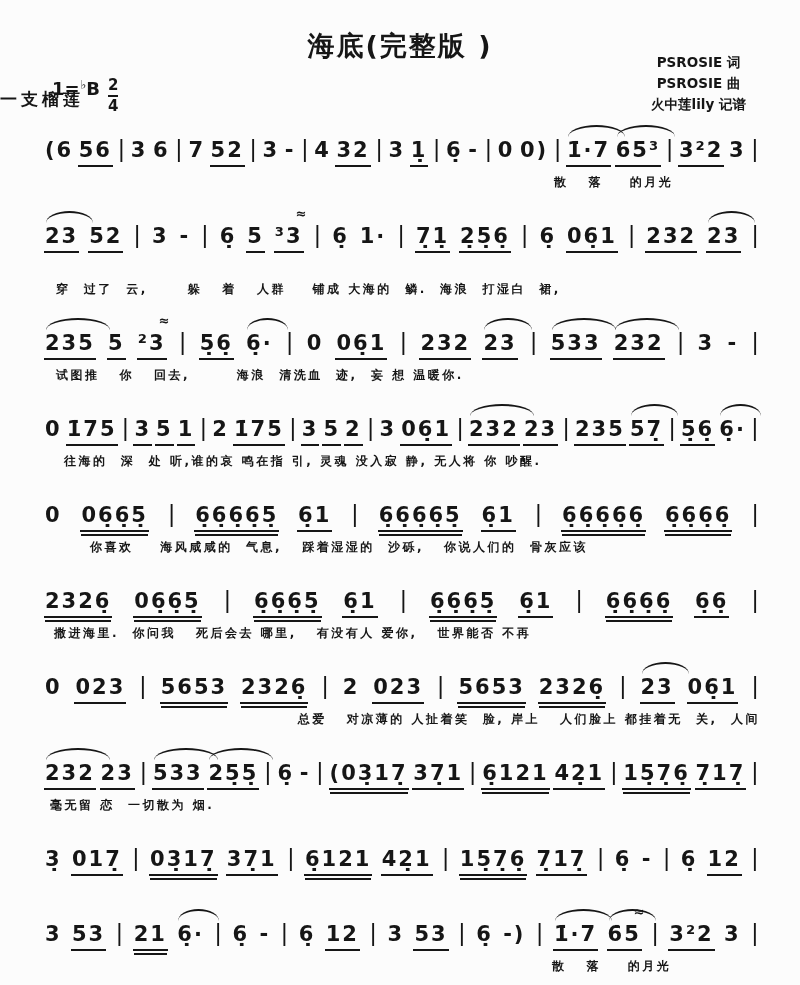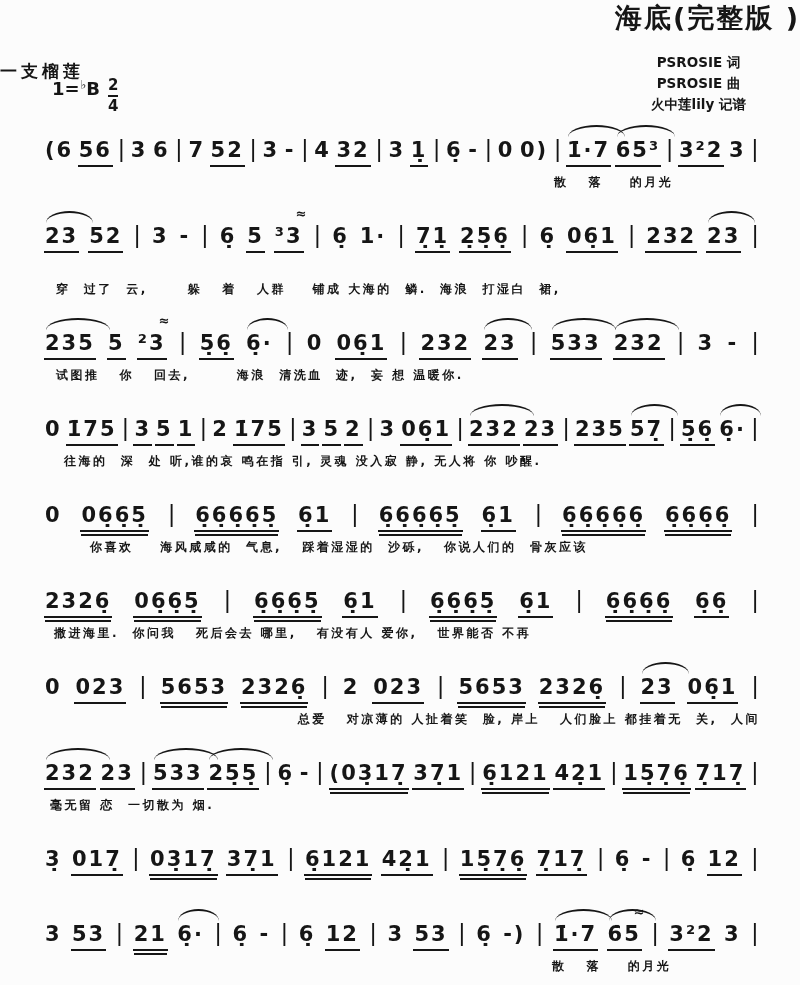--- a/index.html
+++ b/index.html
@@ -1,19 +1,19 @@
 <!DOCTYPE html>
 <html><head>
 <meta charset="utf-8">
 <style>
   html,body{margin:0;padding:0;}
   body{background:#e9e9e9;}
   .page{position:relative;width:800px;height:985px;margin:0 auto;background:#fcfcfc;
         font-family:"DejaVu Sans",sans-serif;color:#161616;overflow:hidden;}
-  .title{text-align:right;font-size:27px;font-weight:700;letter-spacing:2px;}
+  .title{text-align:center;padding-top:28px;font-size:27px;font-weight:700;letter-spacing:2px;}
   .subtitle{margin-top:24px;font-size:17px;font-weight:700;letter-spacing:4px;}
   .credits{position:absolute;top:52px;right:54px;text-align:center;font-size:13.5px;font-weight:700;line-height:1.55;}
   .keysig{position:absolute;top:78px;left:52px;font-size:18px;font-weight:700;display:flex;align-items:flex-start;gap:8px;}
   .flat{font-size:12px;position:relative;top:-6px;margin-left:1px;}
   .frac{display:inline-flex;flex-direction:column;align-items:center;line-height:1;font-size:15px;font-weight:700;}
   .frac .den{border-top:2px solid #161616;padding-top:2px;margin-top:2px;}
 
   .score{position:absolute;top:122px;left:44px;right:40px;}
   .line{margin-bottom:17px;padding-top:14px;}
   .notation{display:flex;justify-content:space-between;align-items:baseline;

